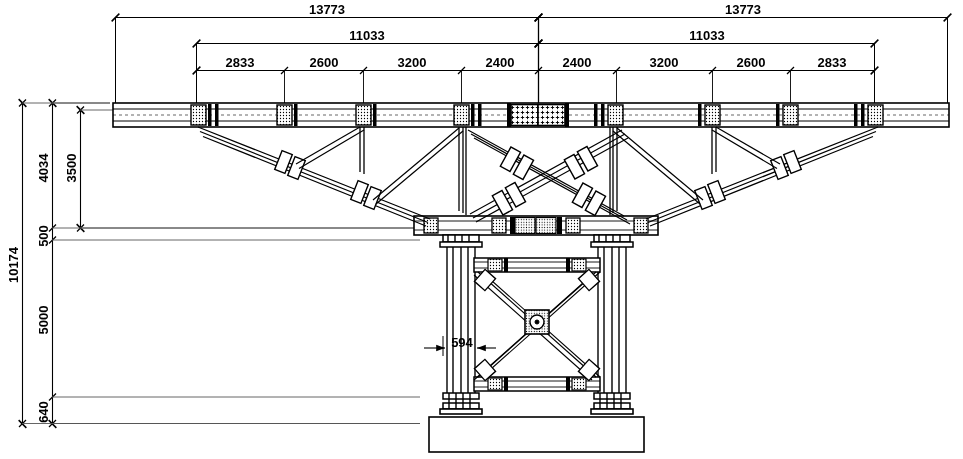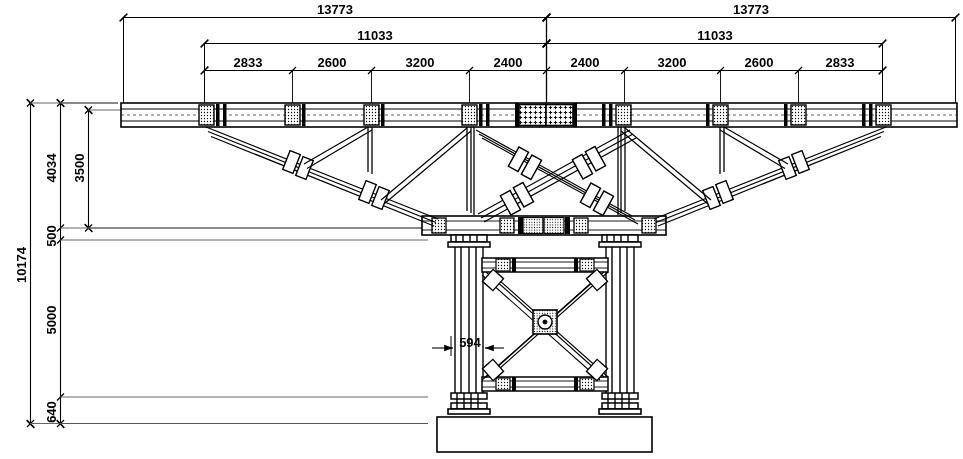--- a/index.html
+++ b/index.html
@@ -1,17 +1,17 @@
 <!DOCTYPE html>
 <html><head>
 <meta charset="utf-8">
 <style>
   html,body{margin:0;padding:0;background:#ffffff;}
   body{width:963px;height:459px;font-family:"Liberation Sans",sans-serif;overflow:hidden;}
-  #stage{position:relative;width:887px;height:459px;background:#fff;padding-left:8px;}
+  #stage{position:relative;width:887px;height:459px;background:#fff;}
   svg{display:block;}
   .dimtext{font-family:"Liberation Sans",sans-serif;font-weight:bold;fill:#000;}
 </style>
 </head>
 <body>
 
 <div id="stage">
 <svg width="963" height="459" viewBox="0 0 963 459">
   <defs>
     <pattern id="bolt" width="5" height="5" patternUnits="userSpaceOnUse">

